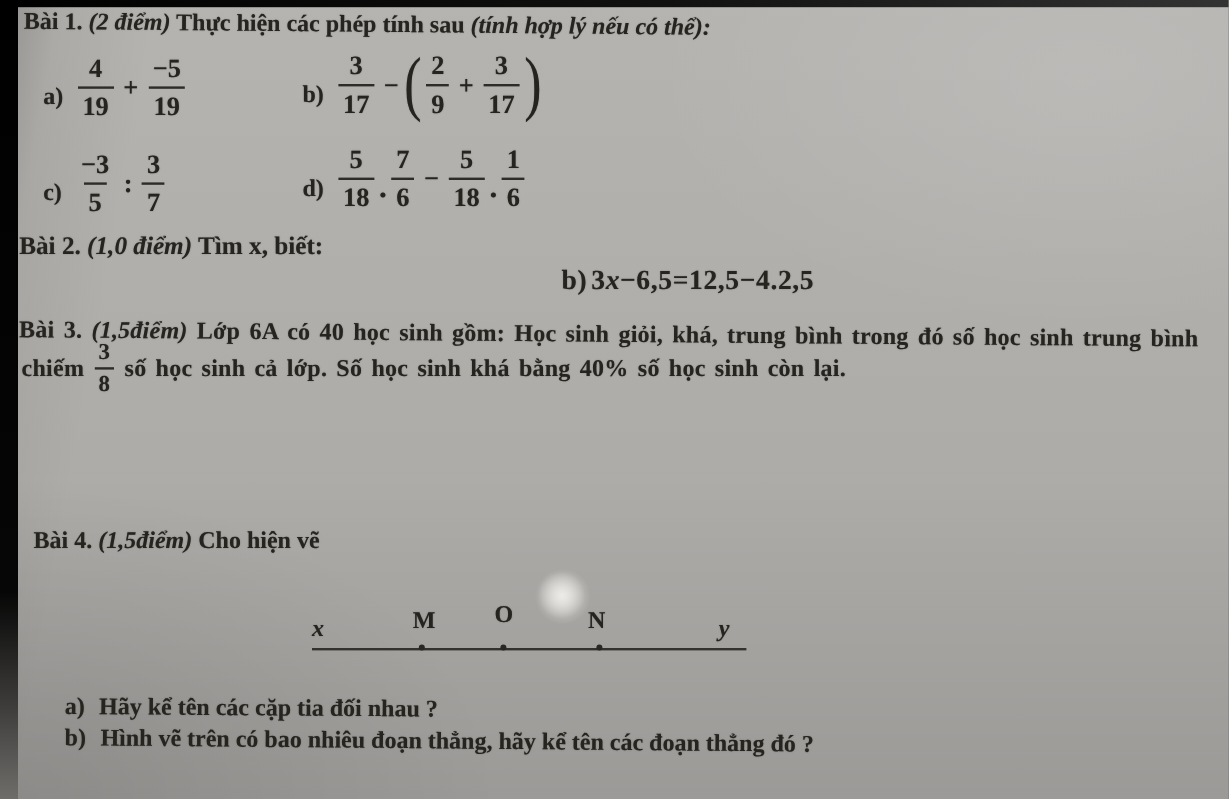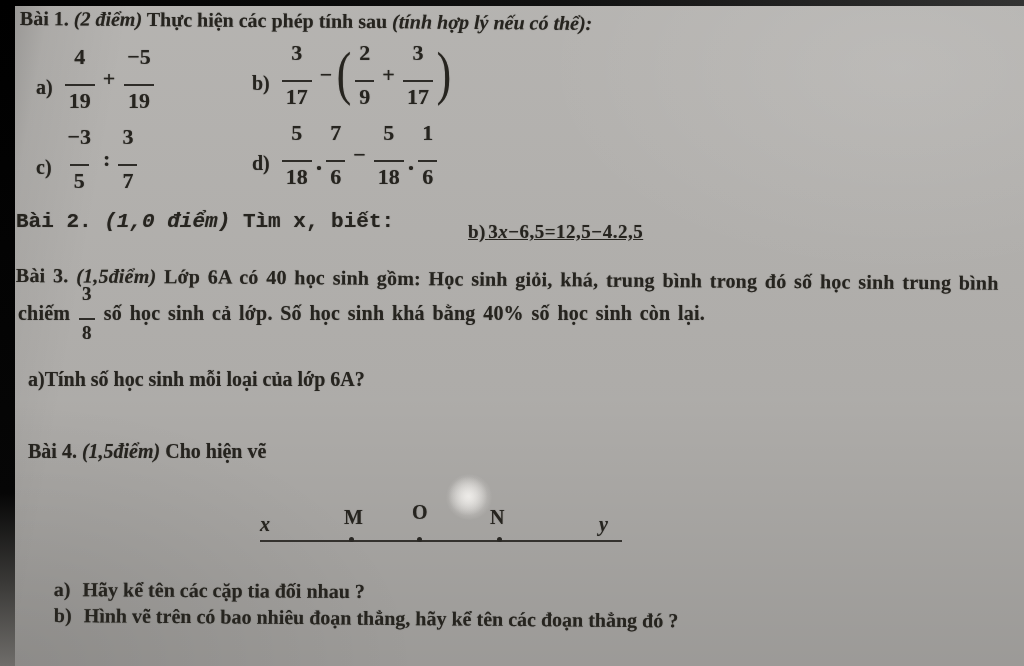--- a/index.html
+++ b/index.html
@@ -23,29 +23,29 @@
   .blob{position:absolute;left:445px;top:474px;width:48px;height:46px;border-radius:50%;
     background:radial-gradient(circle, rgba(240,238,235,0.75), rgba(240,238,235,0) 70%);}
   .abs{position:absolute;white-space:nowrap;}
   .mrow{position:absolute;display:flex;align-items:center;gap:7px;white-space:nowrap;}
   .bi{font-style:italic;}
   .fs20{font-size:20px;}
   .fs21{font-size:21px;}
   .plabel{font-size:20px;margin-right:5px;transform:translateY(8px);}
   .frac{display:inline-flex;flex-direction:column;align-items:center;font-size:22px;line-height:1;}
   .fn{padding:0 4px 4px;}
-  .fd{border-top:2px solid #2e2c28;padding:4px 4px 0;margin-top:12px;}
+  .fd{border-top:2px solid #2e2c28;padding:4px 4px 0;}
   .sfrac{font-size:19px;}
   .sfrac .fn{padding:0 3px 3px;}
   .sfrac .fd{padding:3px 3px 0;}
   .op{font-size:22px;padding:0 1px;}
   .mdot{font-size:26px;transform:translateY(7px);margin:0 -3px;}
   .paren{font-size:60px;font-weight:400;line-height:0.9;transform:scaleX(0.72);margin:0 -6px;padding-bottom:4px;}
   .eq{font-size:21px;letter-spacing:0.3px;}
-  .eqb{font-size:19px;letter-spacing:0.5px;word-spacing:-3px;text-decoration:underline;}
+  .eqb{font-size:23px;letter-spacing:0.5px;word-spacing:-3px;}
   .para{font-size:20px;word-spacing:2.5px;letter-spacing:0.2px;}
   .figure{position:absolute;left:258px;top:500px;width:372px;height:46px;}
   .fig-line{position:absolute;left:2px;top:40px;width:362px;border-top:2px solid #34322e;}
   .fig-label{position:absolute;font-size:20px;line-height:1;}
   .fig-dot{position:absolute;top:37px;width:5px;height:5px;border-radius:50%;background:#2a2824;}
   .qrow{position:absolute;display:flex;align-items:baseline;font-size:20px;white-space:nowrap;}
   .qrow .qlabel{margin-right:12px;}
 </style>
 </head>
 <body>
@@ -124,21 +124,21 @@
         <span class="fn">5</span>
         <span class="fd">18</span>
       </span>
     <span class="mdot">.</span>
     <span class="frac">
         <span class="fn">1</span>
         <span class="fd">6</span>
       </span>
   </div>
 
-  <div class="abs fs21" style="left:16px;top:210px;font-family:Liberation Mono, monospace;">
+  <div class="abs fs21" style="left:16px;top:193px;">
     <span>Bài 2.</span>
     <span class="bi">(1,0 điểm)</span>
     <span>Tìm x, biết:</span>
   </div>
 
   <div class="abs eqb" style="left:468px;top:221px;">
     <span>b)</span>
     <span>3</span><span class="bi">x</span><span>−6,5=12,5−4.2,5</span>
   </div>
 
@@ -148,21 +148,20 @@
     <span>Lớp 6A có 40 học sinh gồm: Học sinh giỏi, khá, trung bình trong đó số học sinh trung bình</span>
   </div>
   <div class="mrow para" style="left:18px;top:284px;gap:9px;">
     <span>chiếm</span>
     <span class="frac sfrac">
         <span class="fn">3</span>
         <span class="fd">8</span>
       </span>
     <span>số học sinh cả lớp. Số học sinh khá bằng 40% số học sinh còn lại.</span>
   </div>
-  <div class="abs fs20" style="left:28px;top:368px;">a)Tính số học sinh mỗi loại của lớp 6A?</div>
 
   <div class="abs fs20" style="left:28px;top:440px;">
     <span>Bài 4.</span>
     <span class="bi">(1,5điểm)</span>
     <span>Cho hiện vẽ</span>
   </div>
 
   <div class="figure">
     <div class="fig-line"></div>
     <span class="fig-label bi" style="left:2px;top:14px;">x</span>

